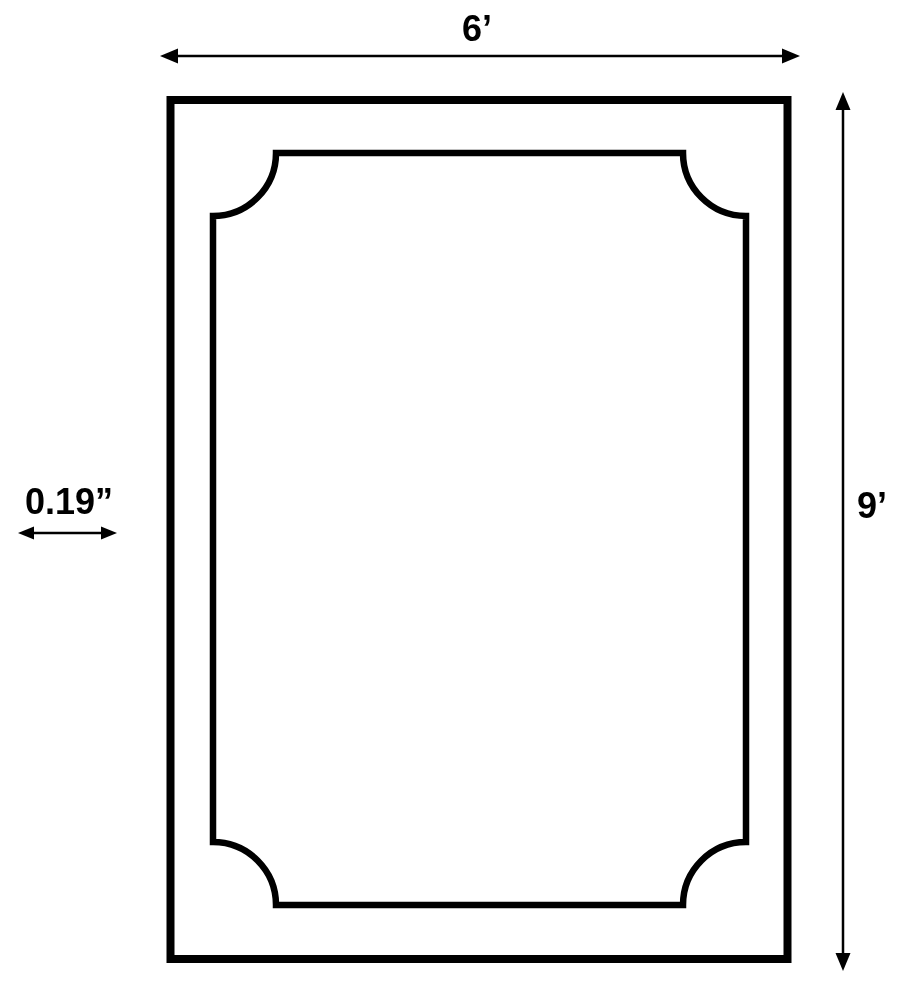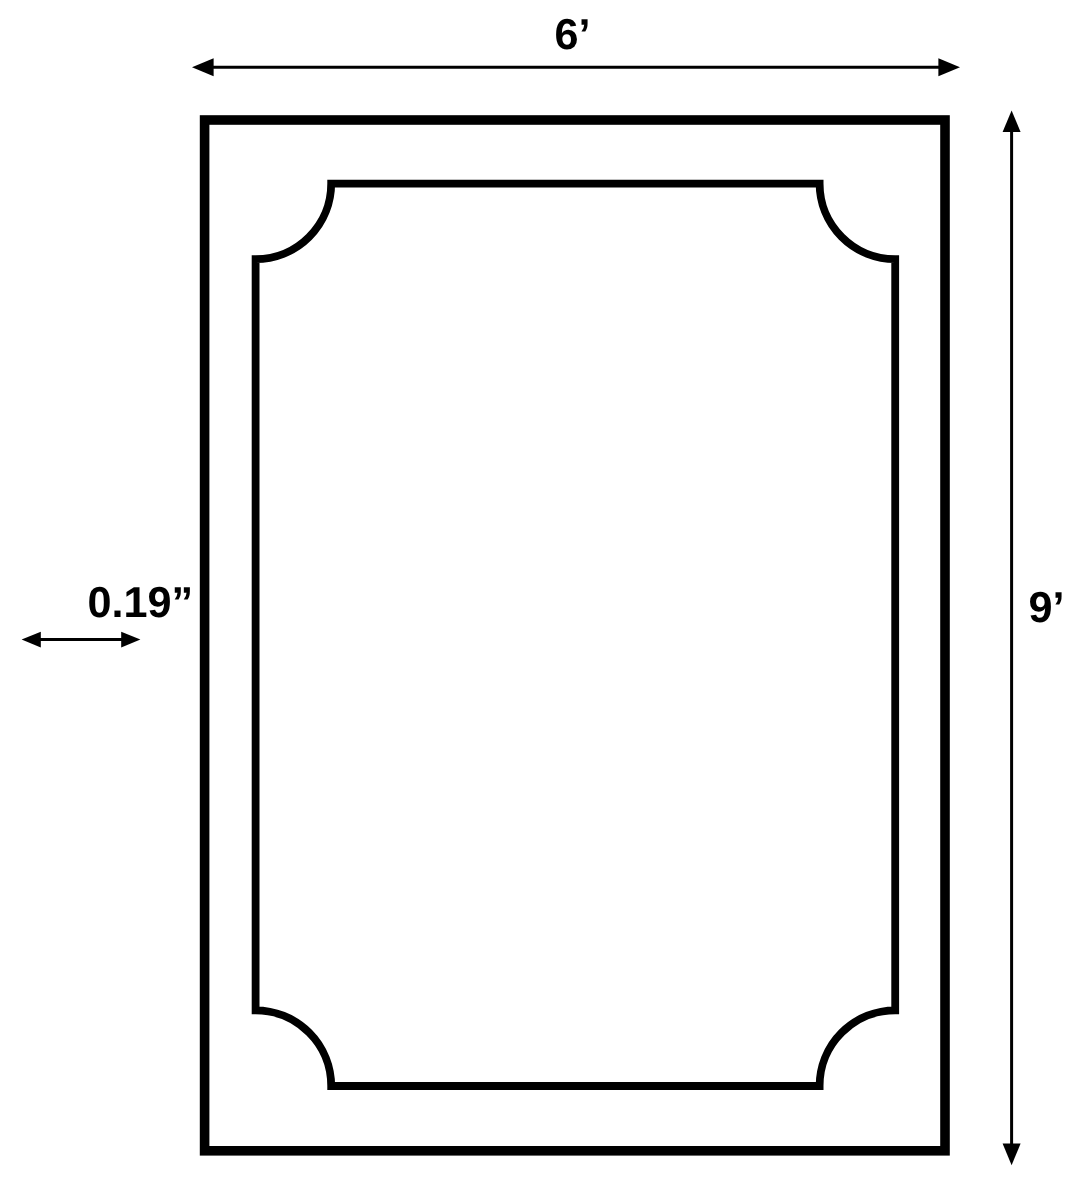--- a/index.html
+++ b/index.html
@@ -25,21 +25,21 @@
     font-weight: 800;
     color: #000000;
     text-align: center;
     line-height: 36px;
     font-size: 36px;
     white-space: nowrap;
     user-select: none;
   }
   .dim-width     { left: 447px; top: 11px;  width: 60px; }
   .dim-height    { left: 842px; top: 488px; width: 60px; }
-  .dim-thickness { left: 1px;   top: 484px; width: 136px; margin-left: 48px; }
+  .dim-thickness { left: 1px;   top: 484px; width: 136px; }
 </style>
 </head>
 <body>
 
 <div class="canvas">
 
   <svg class="diagram-svg" width="908" height="990" viewBox="0 0 908 990">
 
     <rect x="170.5" y="100" width="617" height="859" fill="none" stroke="#000000" stroke-width="8"></rect>
 

